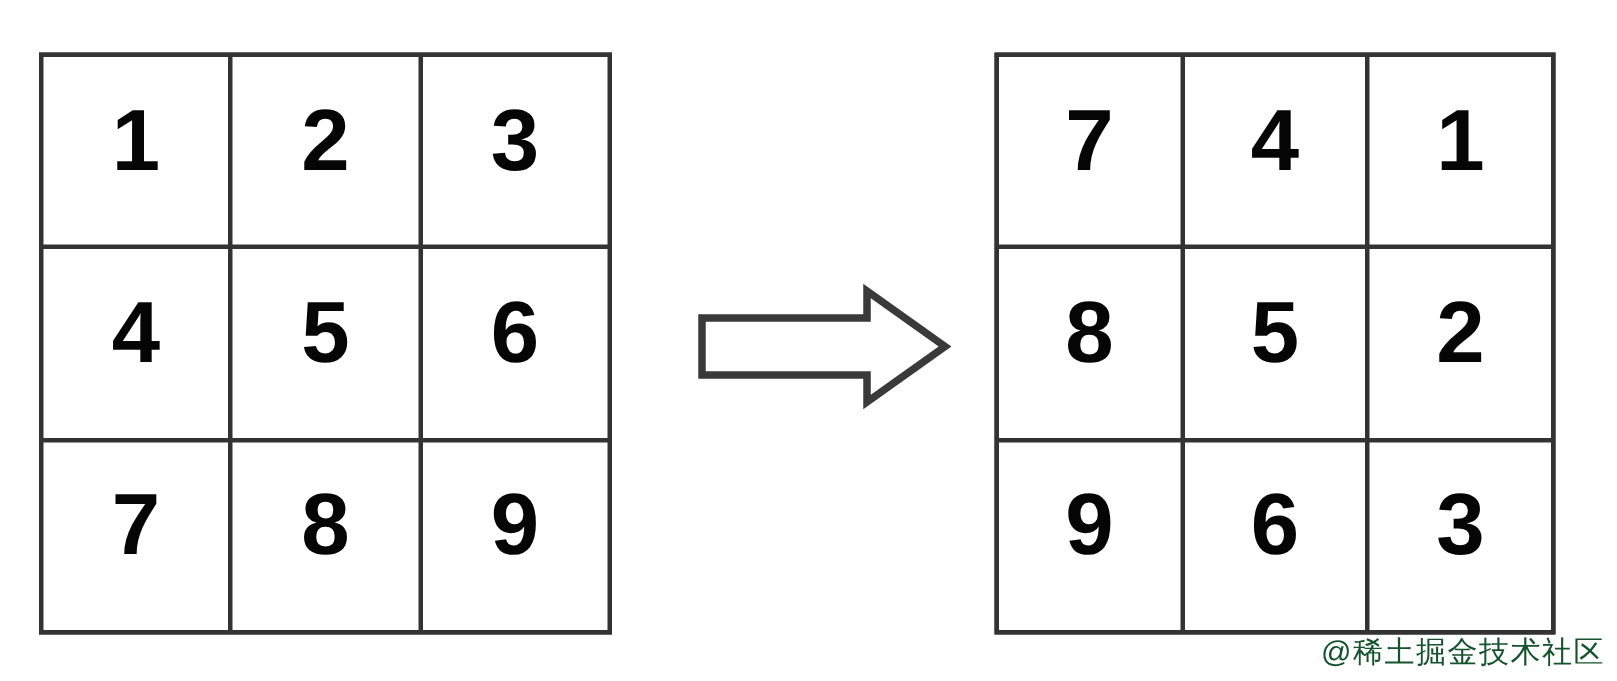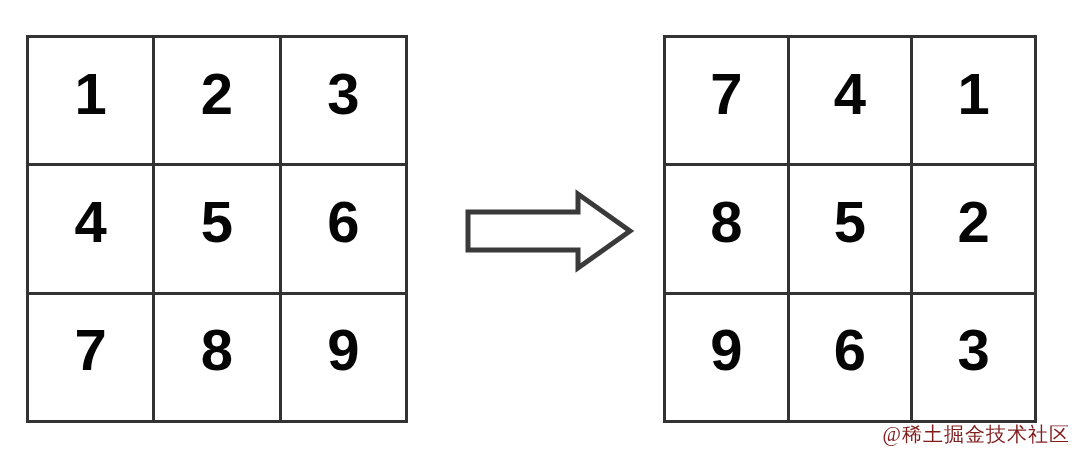--- a/index.html
+++ b/index.html
@@ -81,24 +81,24 @@
     height: 100%;
     overflow: visible;
   }
 
   
   #watermark {
     position: absolute;
     right: 8px;
     bottom: 6px;
     font-size: 20px;
-    color: #7f1d1d;
+    color: #14532d;
     letter-spacing: 1px;
     white-space: nowrap;
-    font-family: Liberation Serif, serif;
+    font-family: Liberation Sans, sans-serif;
     user-select: none;
   }
 </style>
 </head>
 <body>
 
 <div id="diagram-stage">
 
   <div class="matrix-grid" id="grid-input">
     <div class="matrix-cell">

